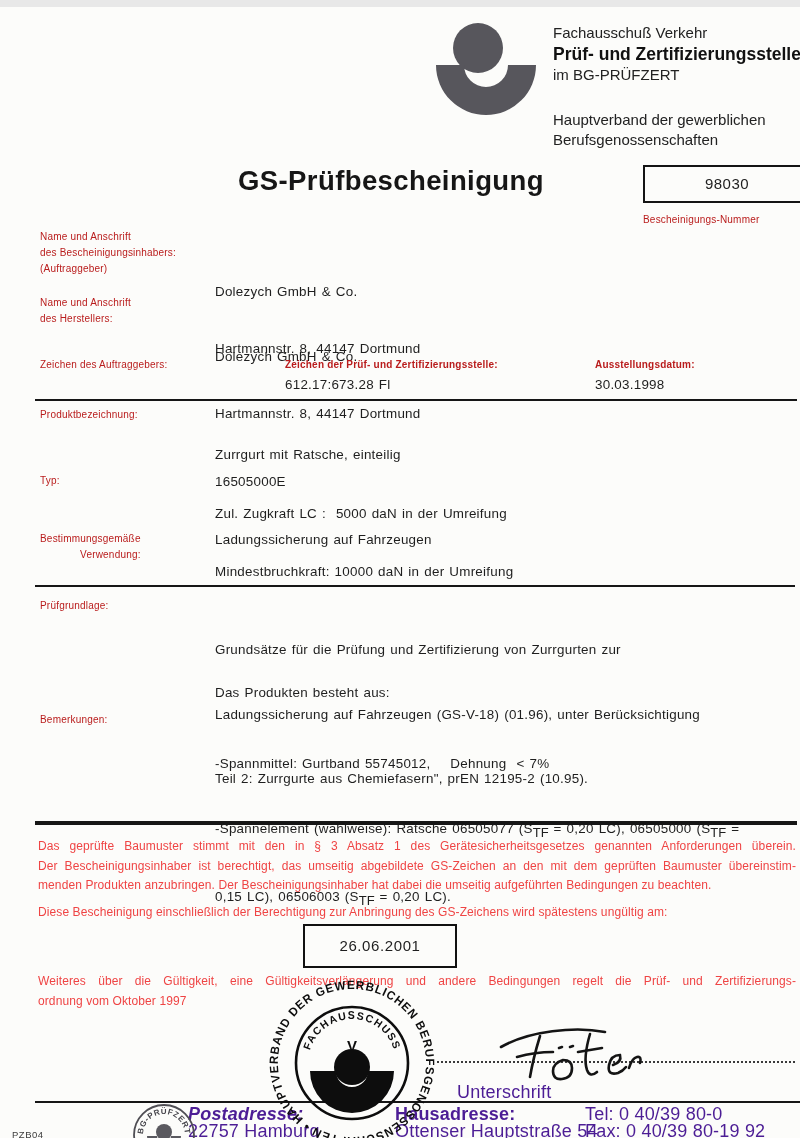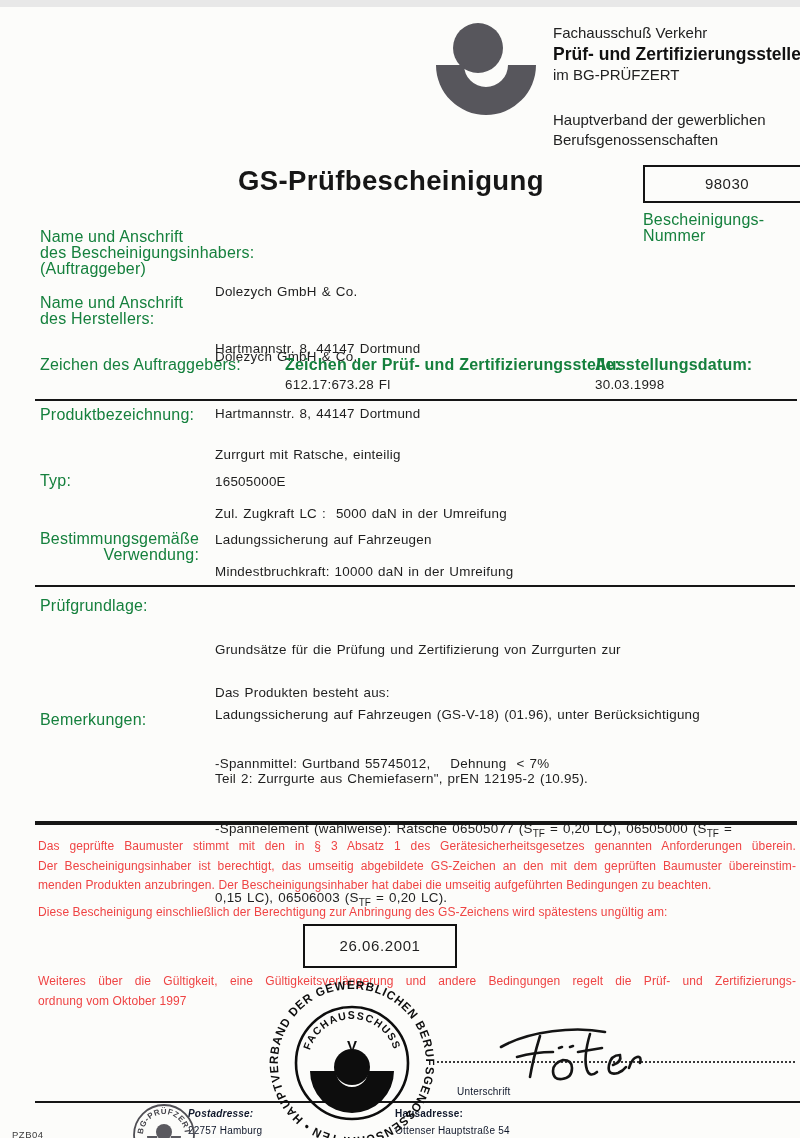--- a/index.html
+++ b/index.html
@@ -4,32 +4,32 @@
 <style>
   html,body{margin:0;padding:0;}
   body{background:#e8e8e8;}
   .page{
     position:relative;width:800px;height:1138px;margin:7px auto;
     background:#fcfcfa;overflow:hidden;
     font-family:"Liberation Sans","DejaVu Sans",sans-serif;
     color:#1e1e1e;
   }
   .abs{position:absolute;}
-  .lbl{font-size:16px;line-height:16px;color:#15803d;letter-spacing:.2px;}
+  .lbl{font-size:10px;line-height:16px;color:#b91c1c;letter-spacing:.2px;}
   .val{font-size:13.4px;line-height:19px;letter-spacing:.25px;word-spacing:1px;white-space:pre-wrap;}
   .hline{position:absolute;background:#161616;}
   .title{font-size:27.5px;font-weight:bold;letter-spacing:.4px;color:#161616;}
   .hdr-small{font-size:15px;line-height:20px;color:#222;}
   .hdr-bold{font-size:17.5px;font-weight:bold;line-height:22px;white-space:nowrap;color:#111;}
   .numbox{border:2px solid #141414;height:34px;text-align:center;line-height:34px;font-size:15px;letter-spacing:.5px;background:#fcfcfa;}
   .para{font-size:12px;line-height:19.5px;letter-spacing:.1px;color:#ef4444;}
   .jline{text-align:justify;text-align-last:justify;}
   .datebox{border:2.5px solid #111;width:150px;height:40px;text-align:center;line-height:40px;font-size:15px;letter-spacing:.6px;}
-  .footline{font-size:10px;line-height:16.5px;letter-spacing:.2px;color:#0f172a;}
-  .sub{font-size:10px;vertical-align:-4px;letter-spacing:0;}
+  .footline{font-size:18px;line-height:16.5px;letter-spacing:.2px;color:#4c1d95;}
+  .sub{font-size:13px;vertical-align:-4px;letter-spacing:0;}
   .dotline{position:absolute;border-bottom:2px dotted #3a3a3a;}
   .code{font-size:9.5px;color:#3c3c3c;letter-spacing:.5px;}
   svg text{font-family:"Liberation Sans","DejaVu Sans",sans-serif;}
 </style>
 </head>
 <body>
 
 <div class="page">
 
   <svg class="abs" style="left:416px;top:6px;" width="132" height="102" viewBox="0 0 132 102">
@@ -172,20 +172,24 @@
 
   <div class="abs footline" style="left:188px;top:1099px;">
     <div style="font-weight:bold;font-style:italic;">Postadresse:</div>
     <div>22757 Hamburg</div>
   </div>
   <div class="abs footline" style="left:395px;top:1099px;z-index:2;">
     <div style="font-weight:bold;">Hausadresse:</div>
     <div>Ottenser Hauptstraße 54</div>
     <div>22765 Hamburg</div>
   </div>
+  <div class="abs footline" style="left:585px;top:1099px;">
+    <div>Tel: 0 40/39 80-0</div>
+    <div>Fax: 0 40/39 80-19 92</div>
+  </div>
 
   <div class="abs code" style="left:12px;top:1122px;">PZB04</div>
 
   <svg class="abs" style="left:128px;top:1092px;" width="72" height="72" viewBox="0 0 72 72">
     <defs>
       <path id="badgeArc" d="M 15,36 A 21,21 0 0,1 57,36"></path>
     </defs>
     <circle cx="36" cy="36" r="30" fill="none" stroke="#4f4e54" stroke-width="1.8"></circle>
     <text font-size="8" font-weight="bold" fill="#45444a" letter-spacing=".6" text-anchor="middle">
       <textPath href="#badgeArc" startOffset="50%">BG-PRÜFZERT</textPath>

